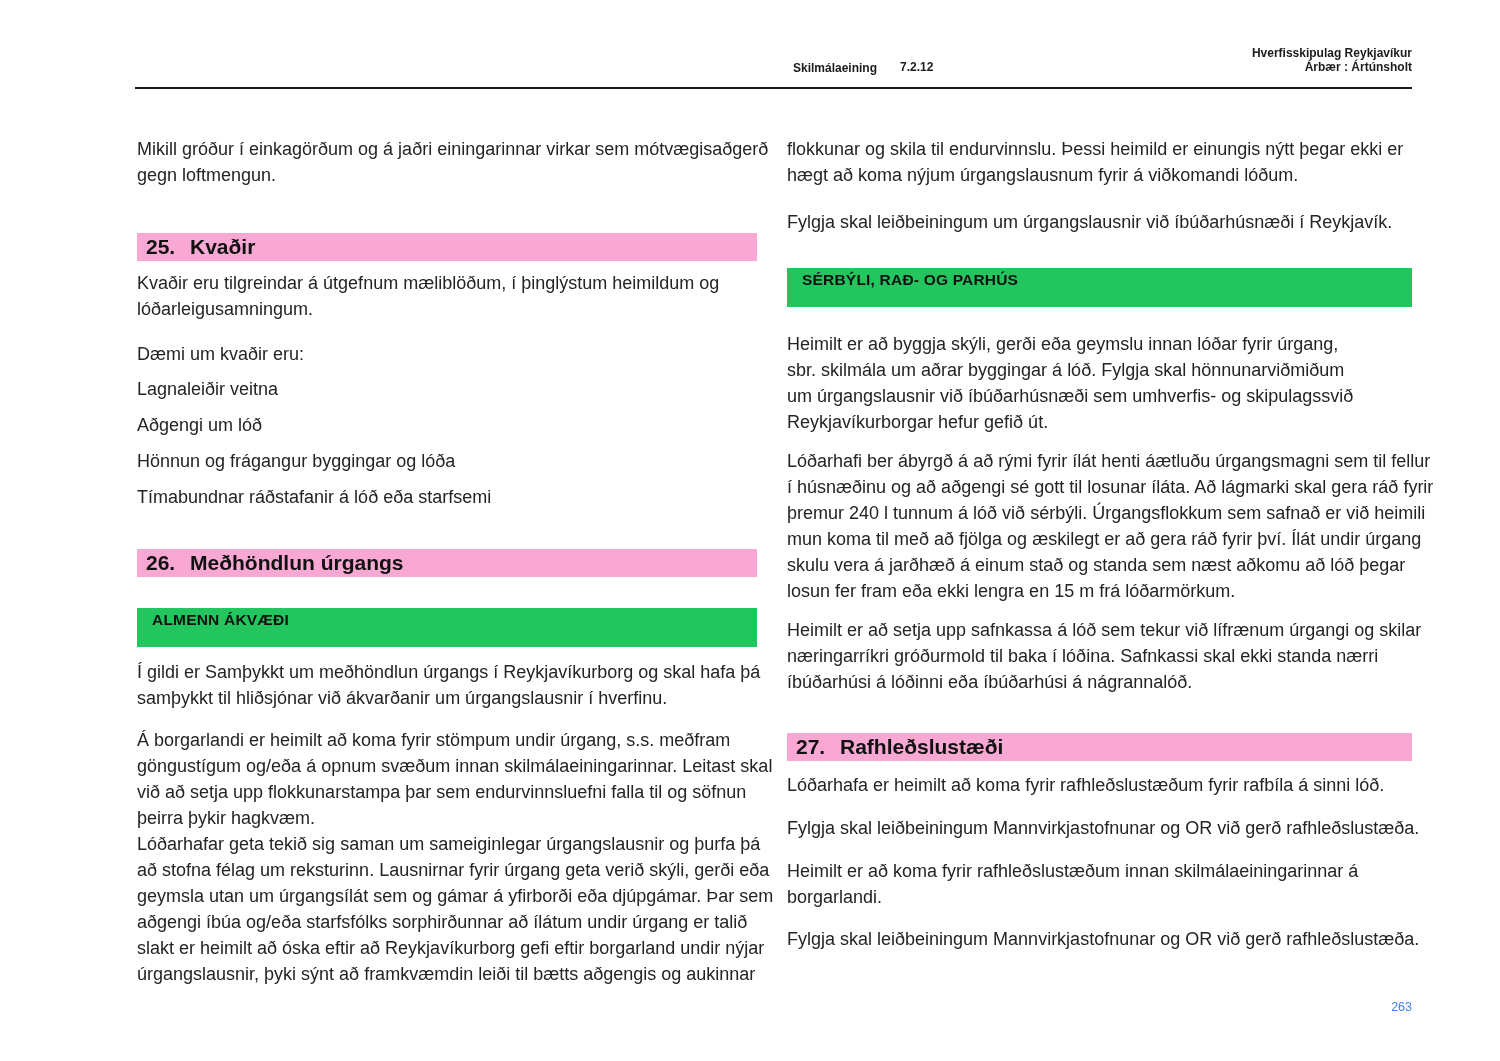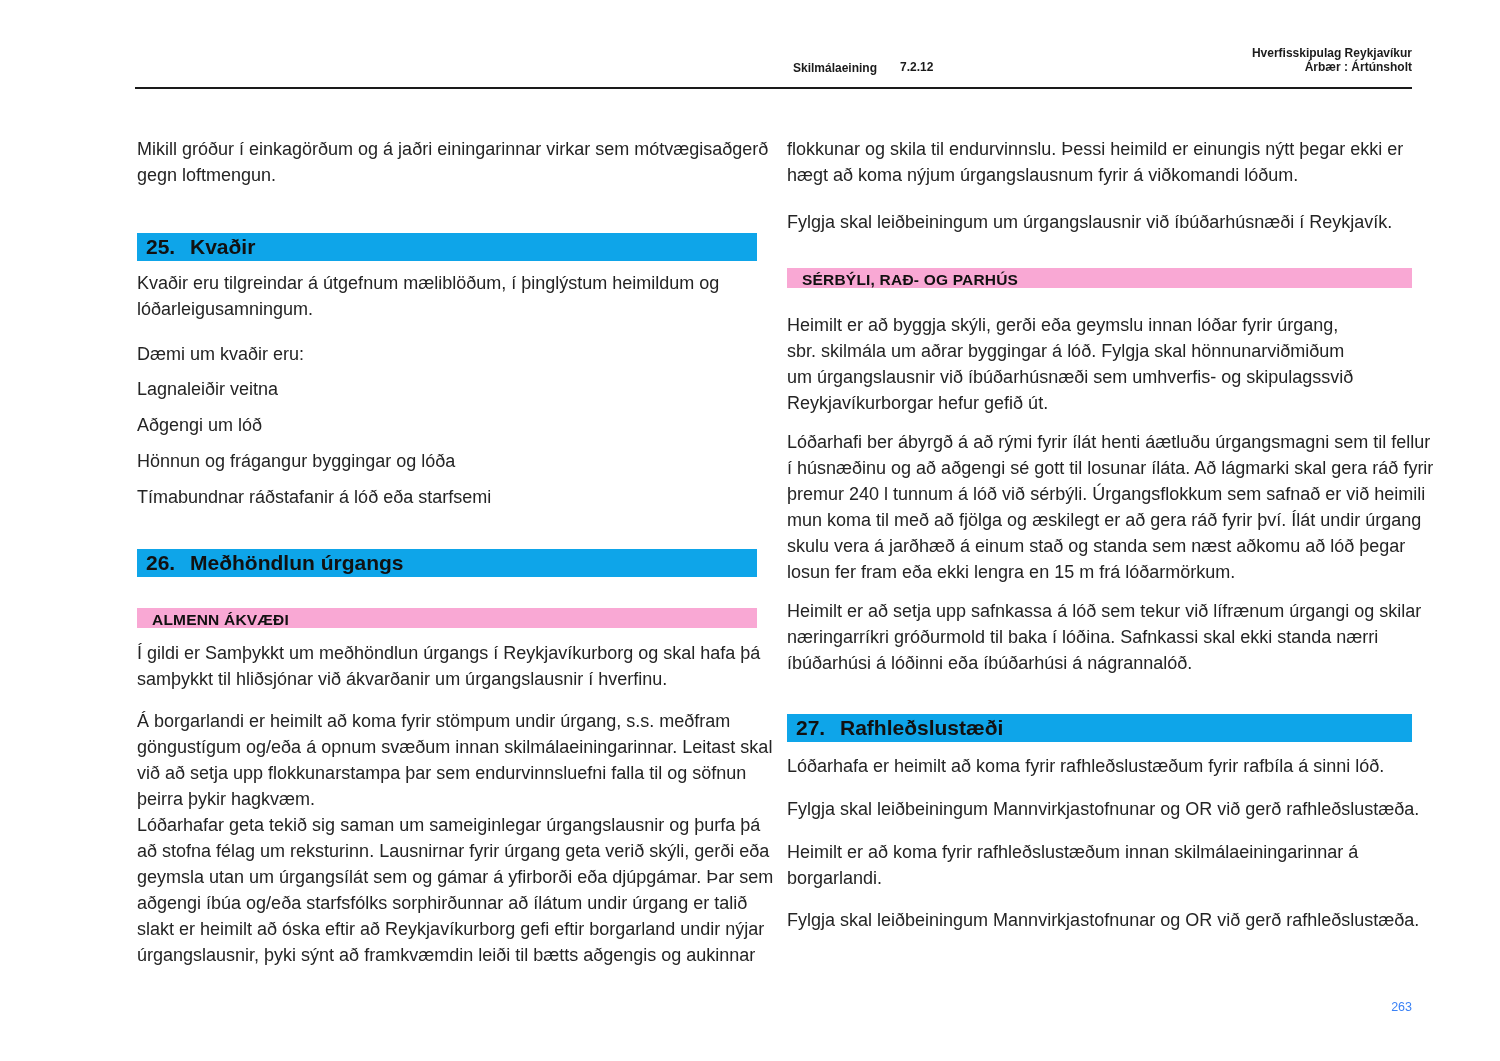--- a/index.html
+++ b/index.html
@@ -15,25 +15,25 @@
   .hdr-rule  { position:absolute; left:135px; top:87px; width:1277px; height:2px; background:#1a1a1a; }
   
   .col { position:absolute; top:136px; }
   .col-left  { left:137px; width:620px; }
   .col-right { left:787px; width:625px; }
   
   .para { font-size:18px; line-height:26px; color:#242424; }
   .para .ln { white-space:nowrap; }
   .list .ln + .ln { margin-top:10px; }
   
-  .h1 { background:#0ea5e9; height:28px; line-height:28px; padding-left:9px;
+  .h1 { background:#f9a8d4; height:28px; line-height:28px; padding-left:9px;
         font-size:21px; font-weight:bold; color:#111; white-space:nowrap; }
   .h1 .num { display:inline-block; width:44px; }
   
-  .h2 { background:#f9a8d4; height:20px; line-height:24px; padding-left:15px;
+  .h2 { background:#22c55e; height:39px; line-height:24px; padding-left:15px;
         font-size:15.5px; font-weight:bold; letter-spacing:0.2px; color:#111; white-space:nowrap; }
   
   .page-num { position:absolute; right:88px; top:1000px; font-size:12.5px; color:#3b82f6; }
 </style>
 </head>
 <body>
 
 <div class="page">
 
   <div class="hdr-label">Skilmálaeining</div>

